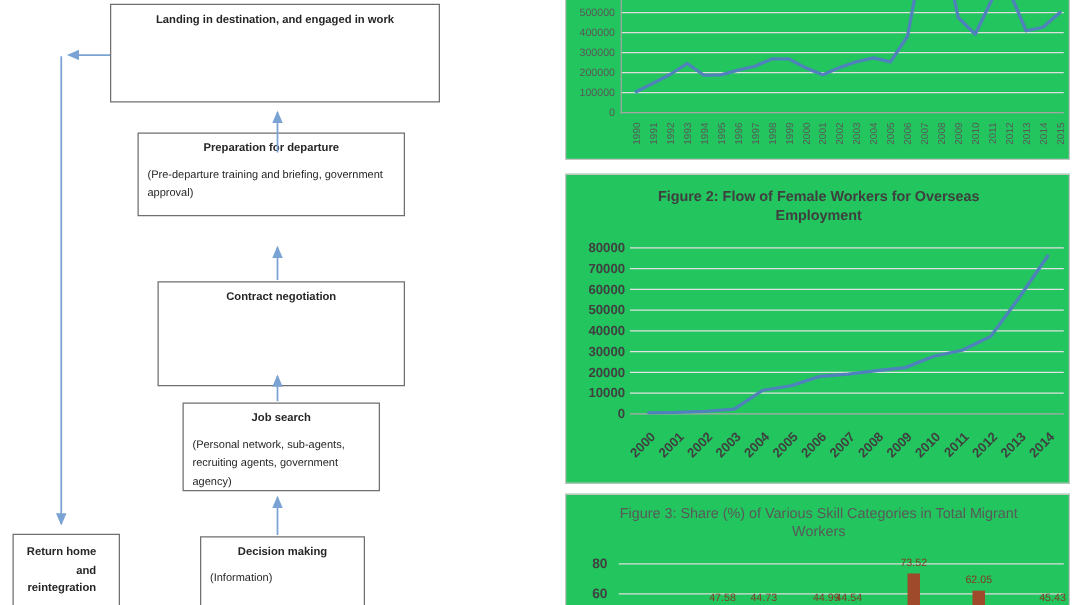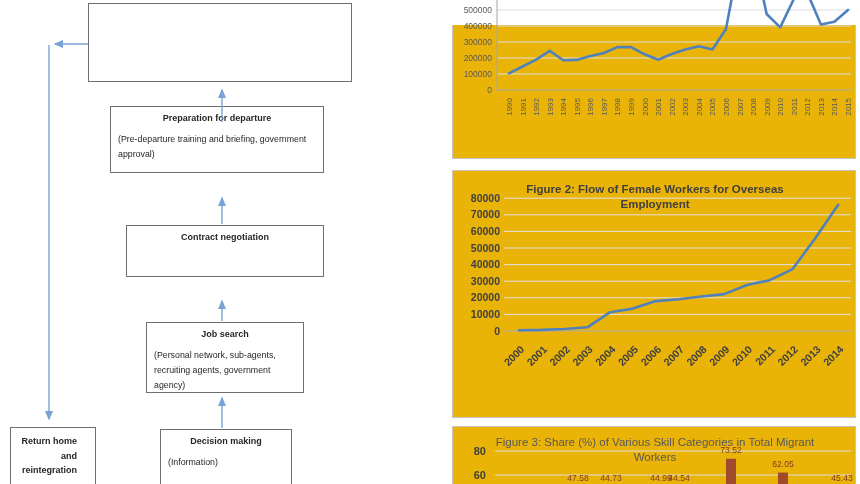--- a/index.html
+++ b/index.html
@@ -4,41 +4,42 @@
 <style>
   html,body{margin:0;padding:0;background:#fff;}
   #page{position:relative;width:860px;height:484px;background:#ffffff;overflow:hidden;
         font-family:"Liberation Sans",sans-serif;color:#1f1f1f;}
   
   .fbox{position:absolute;border:1px solid #6f6f6f;background:#fff;box-sizing:border-box;overflow:hidden;}
   .fbox .t{font-weight:bold;font-size:9px;text-align:center;margin:6px 4px 0;color:#262626;}
   .fbox .b{font-size:8.8px;line-height:15px;margin:9px 7px 0;color:#262626;}
   .fbox .t-left{font-weight:bold;font-size:9px;text-align:right;margin:6px 0 0 8px;line-height:14.5px;color:#262626;width:58px;}
   
-  .cbox{position:absolute;background:#eab308;box-sizing:border-box;margin-top:31px;}
+  .cbox{position:absolute;background:#22c55e;box-sizing:border-box;}
   .ctitle{position:absolute;text-align:center;font-size:11.5px;line-height:15px;}
   .bold-title{font-weight:bold;color:#3f3f3f;}
   .gray-title{font-weight:normal;color:#595959;}
   svg{display:block;}
   .overlay{position:absolute;left:0;top:0;pointer-events:none;}
 </style>
 </head>
 <body>
 
 <div id="page">
 
   <div class="fbox" style="left:88px;top:3px;width:264px;height:79px;">
+    <div class="t">Landing in destination, and engaged in work</div>
   </div>
 
   <div class="fbox" style="left:110px;top:106px;width:214px;height:67px;">
     <div class="t">Preparation for departure</div>
     <div class="b">(Pre-departure training and briefing, government approval)</div>
   </div>
 
-  <div class="fbox" style="left:126px;top:225px;width:198px;height:52px;">
+  <div class="fbox" style="left:126px;top:225px;width:198px;height:84px;">
     <div class="t">Contract negotiation</div>
   </div>
 
   <div class="fbox" style="left:146px;top:322px;width:158px;height:71px;">
     <div class="t">Job search</div>
     <div class="b">(Personal network, sub-agents, recruiting agents, government agency)</div>
   </div>
 
   <div class="fbox" style="left:160px;top:429px;width:132px;height:70px;">
     <div class="t">Decision making</div>

